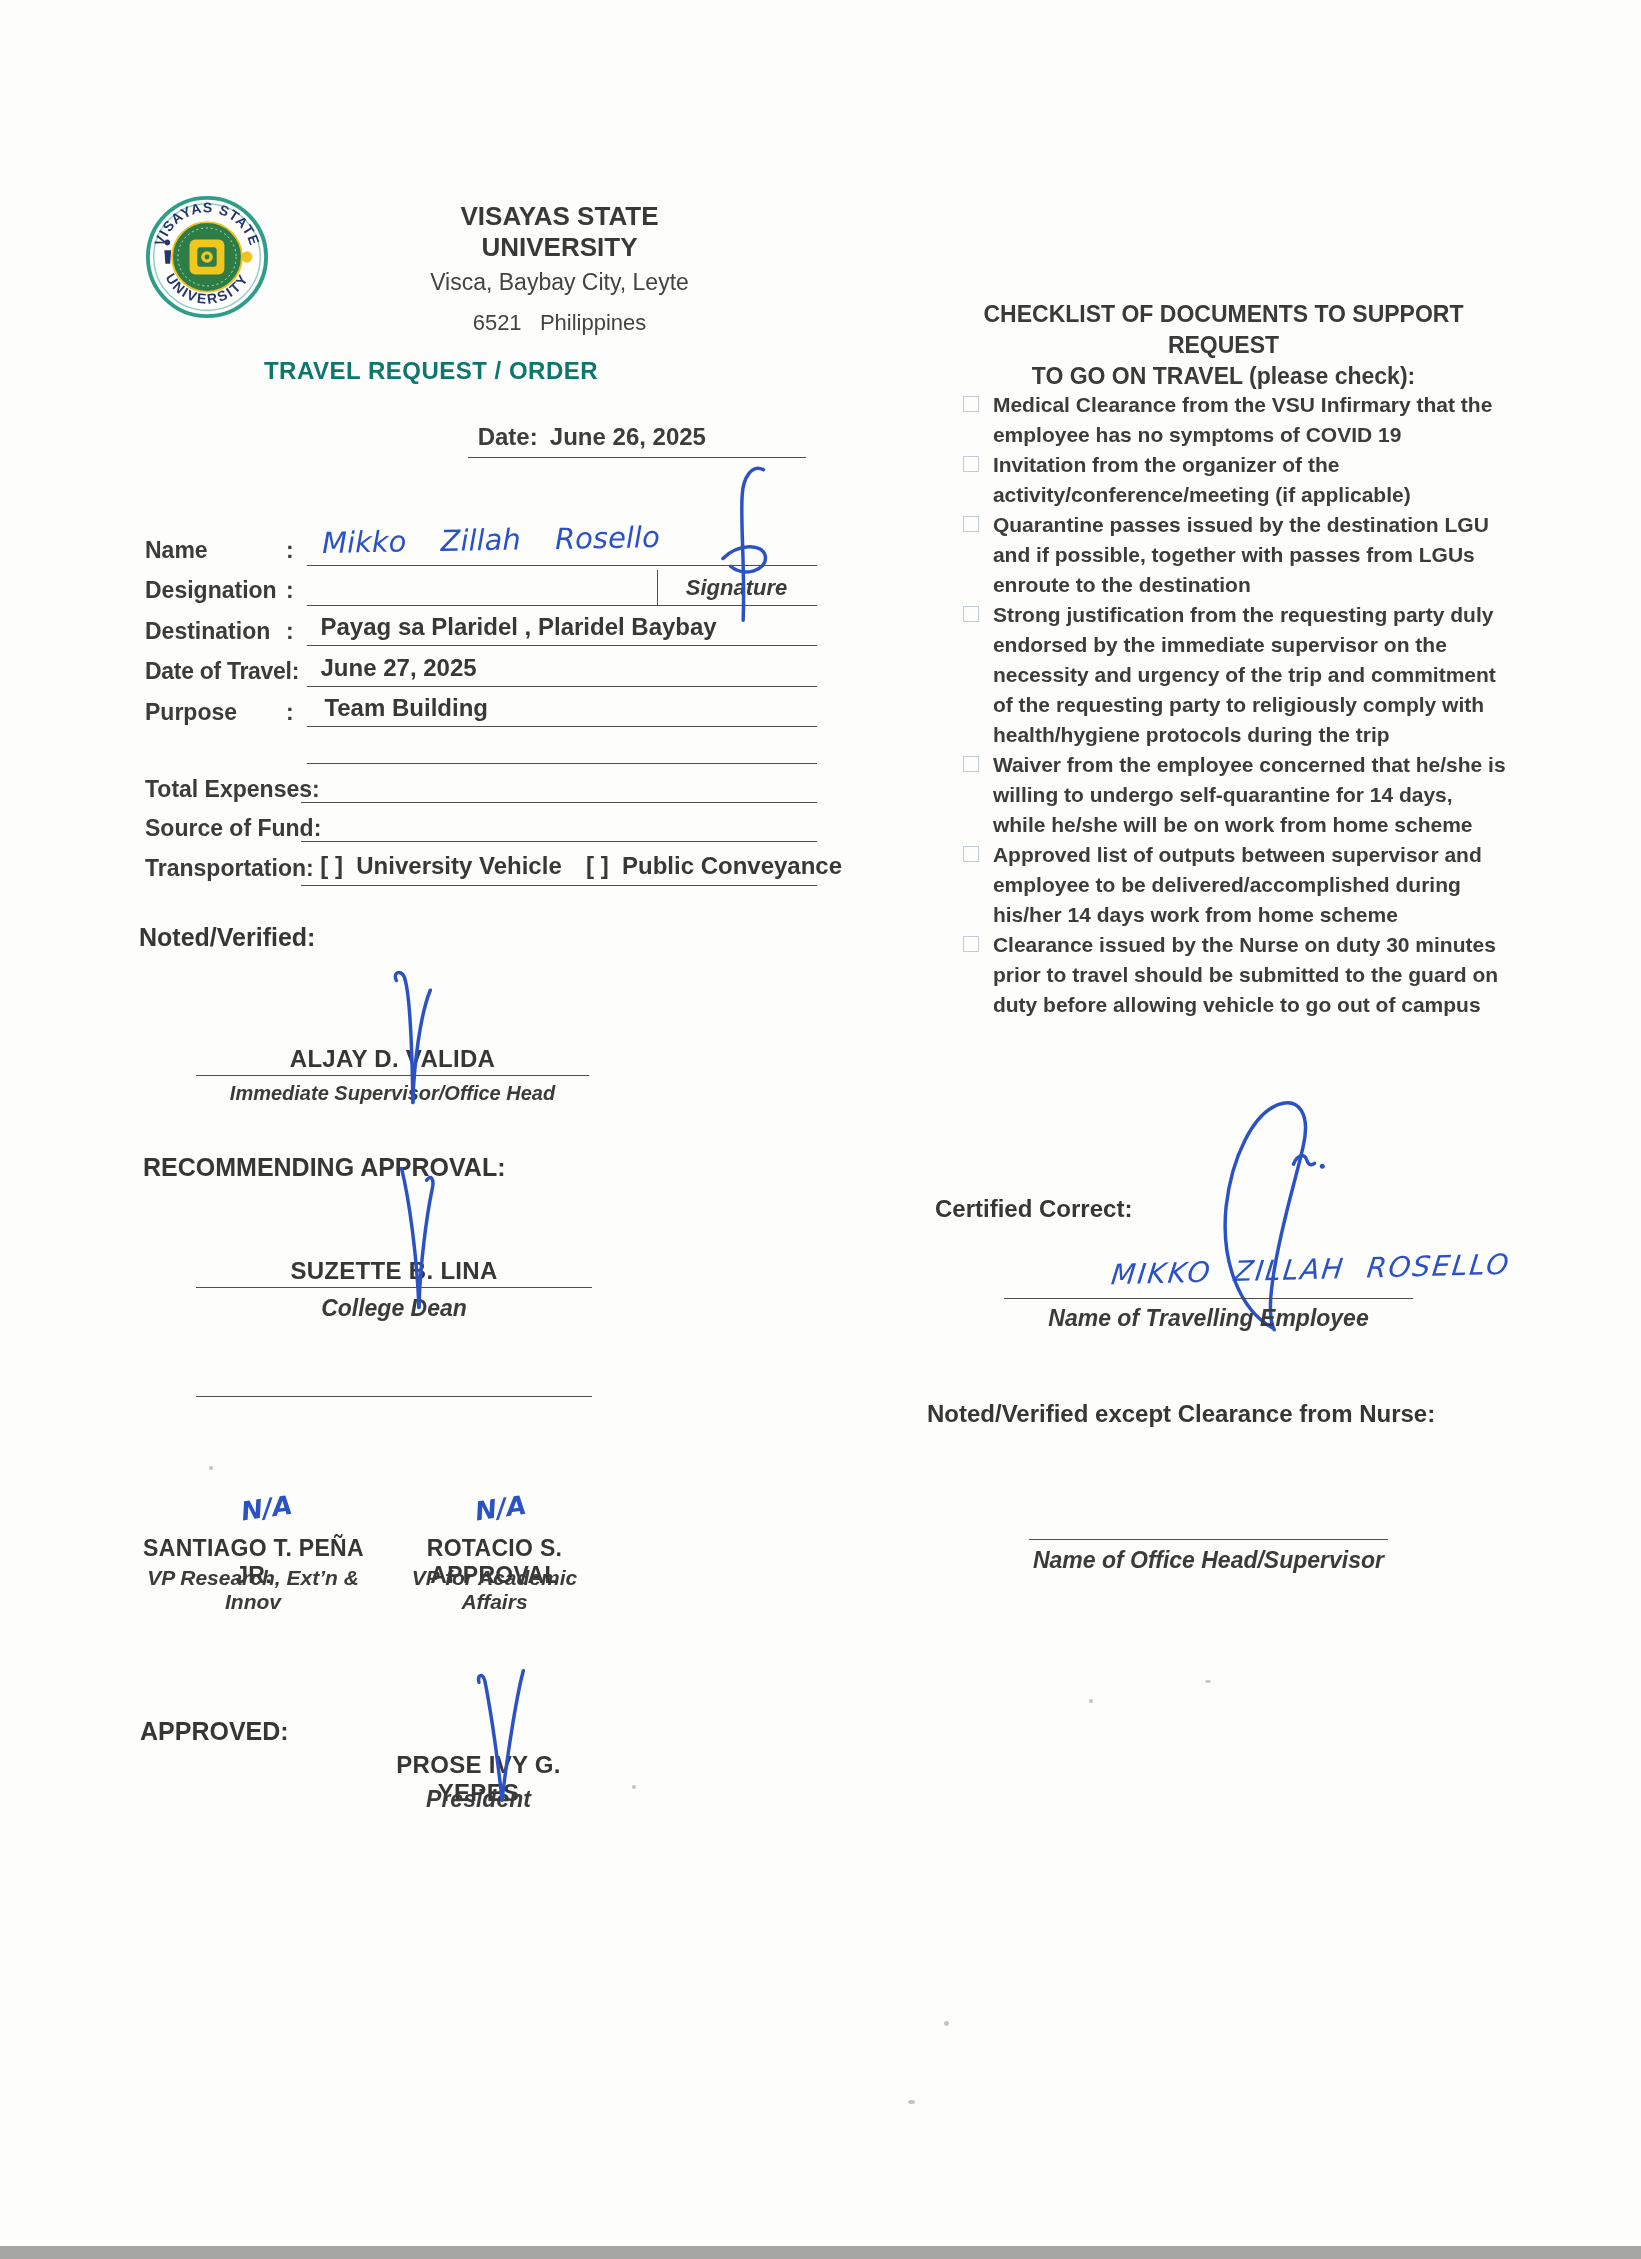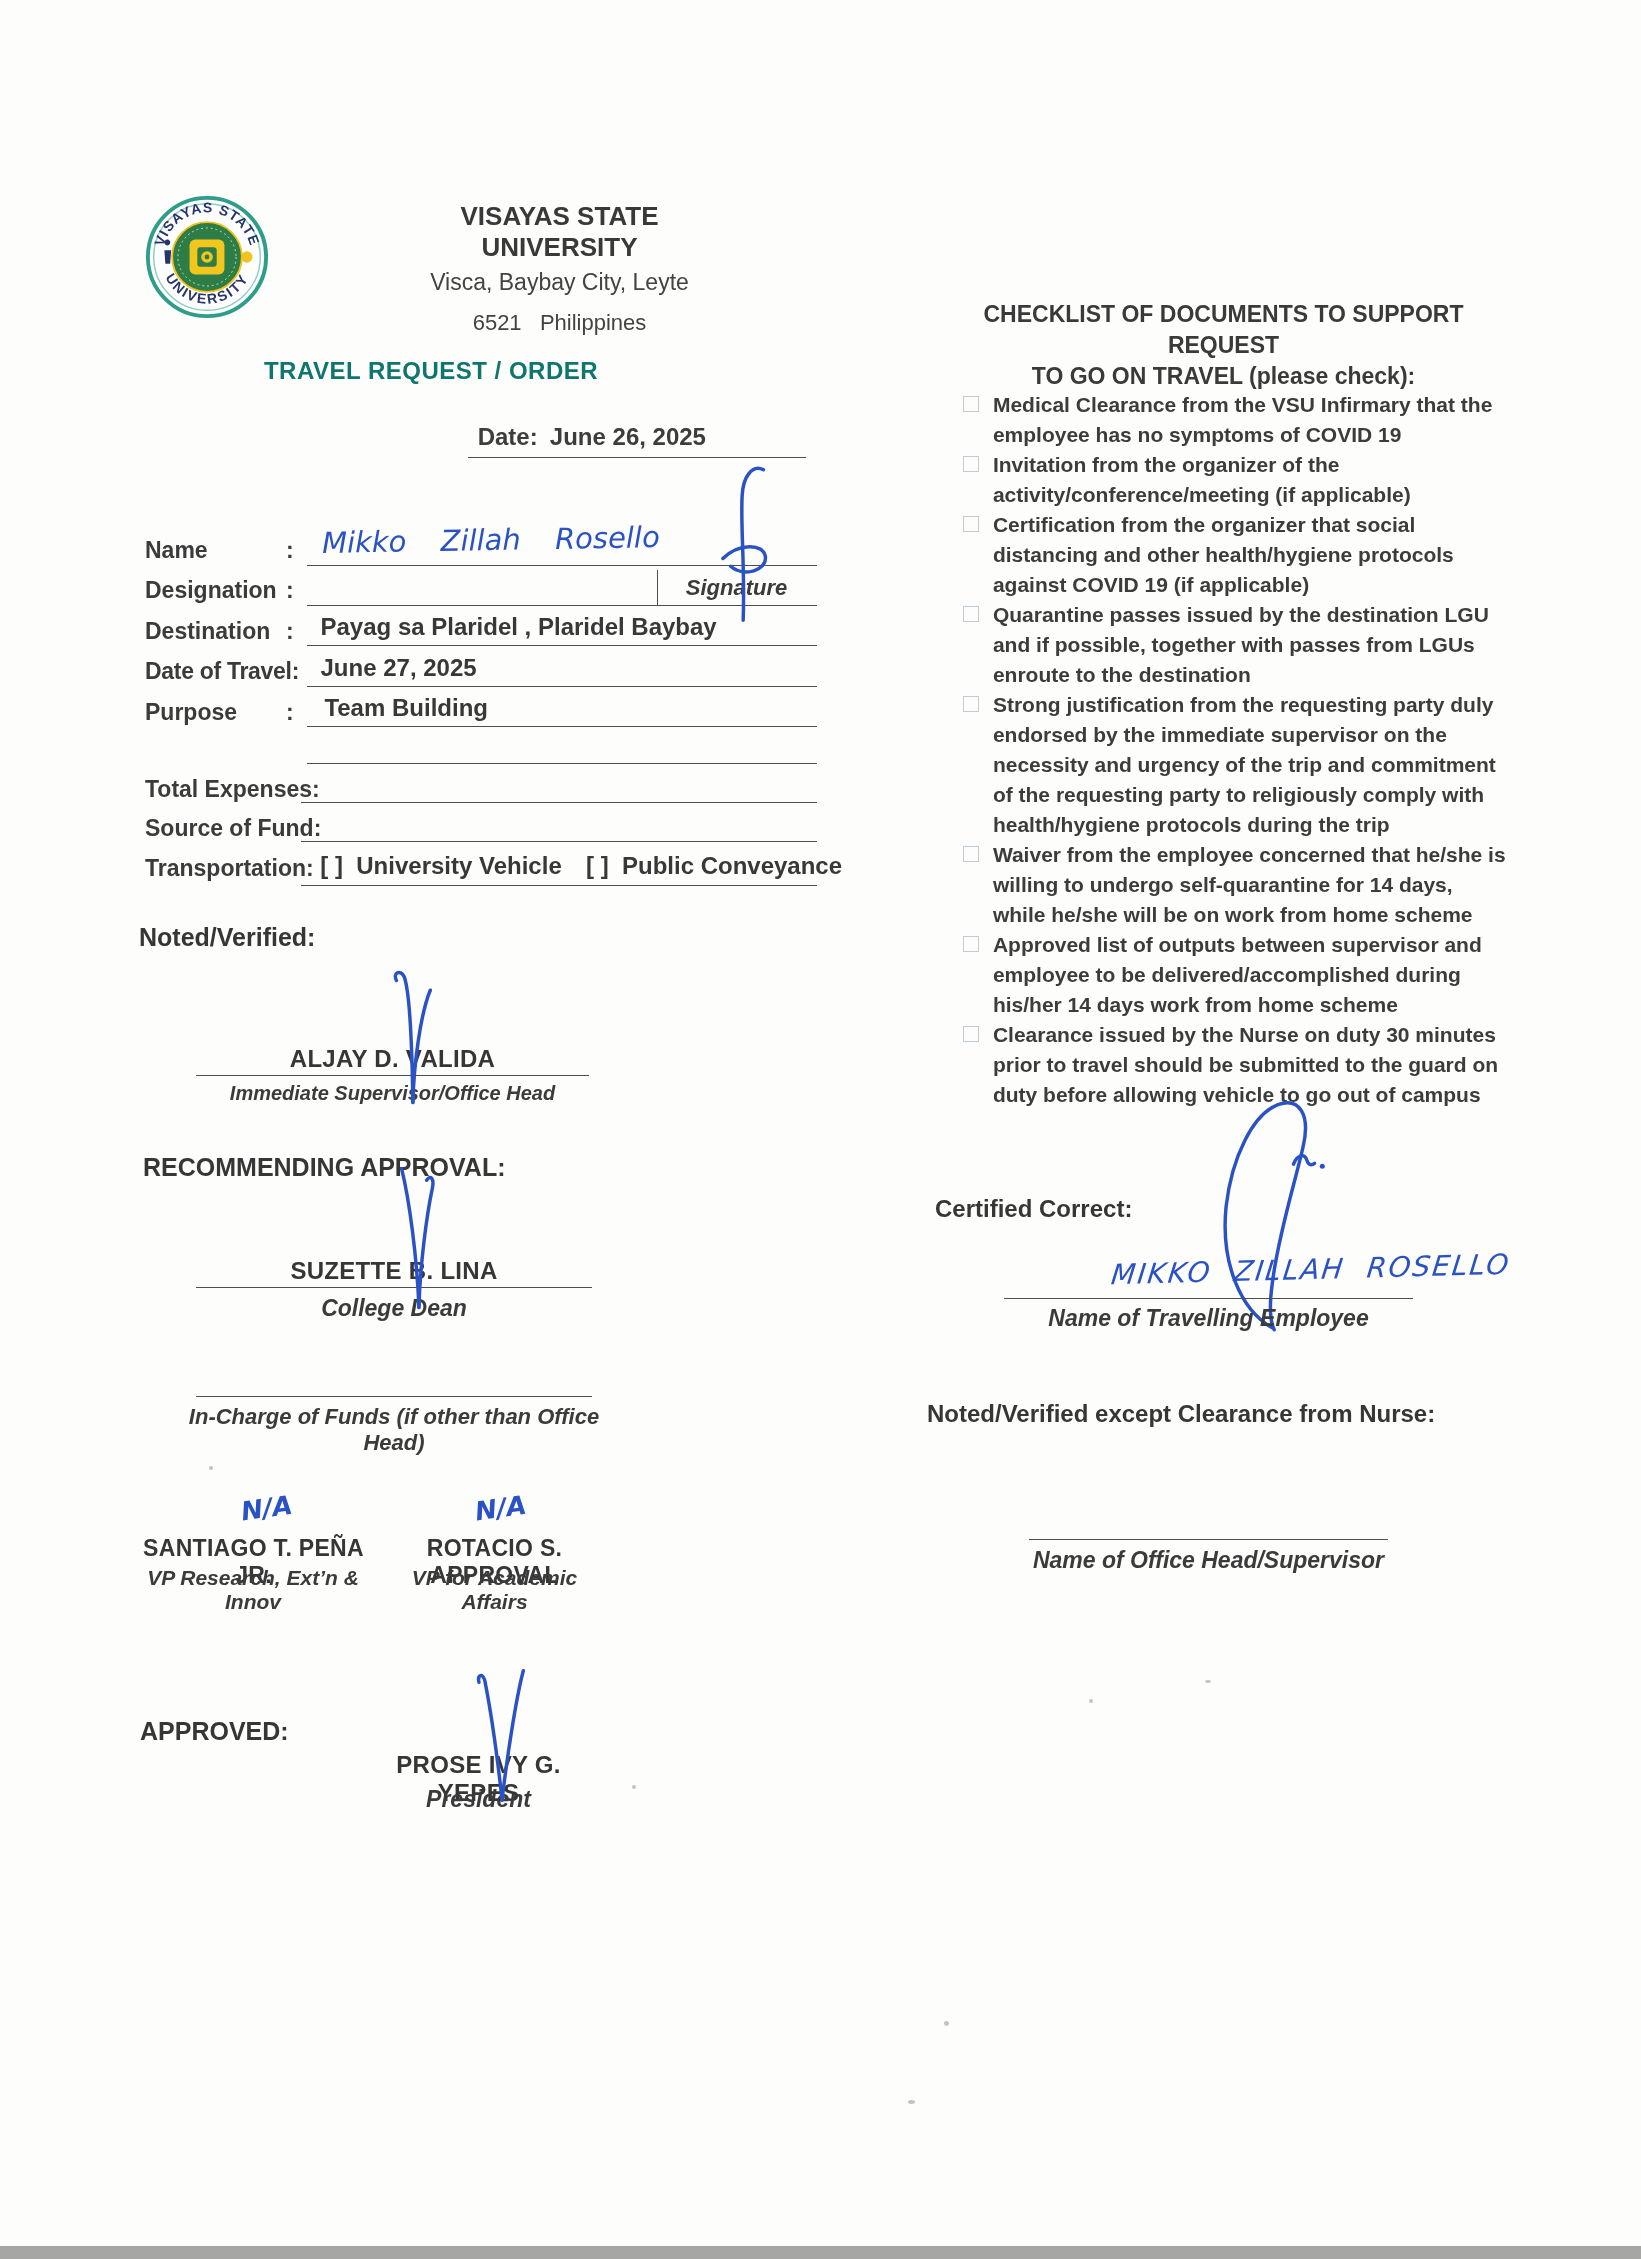--- a/index.html
+++ b/index.html
@@ -122,21 +122,20 @@
   <div class="abs rule" style="left:196px; top:1075px; width:393px;"></div>
   <div class="abs cap center" style="left:196px; top:1082px; width:393px; font-size:20px;">Immediate Supervisor/Office Head</div>
 
   <div class="abs b" style="left:143px; top:1153px; font-size:25px; color:#363636;">RECOMMENDING APPROVAL:</div>
 
   <div class="abs name center" style="left:196px; top:1257px; width:396px;">SUZETTE B. LINA</div>
   <div class="abs rule" style="left:196px; top:1287px; width:396px;"></div>
   <div class="abs cap center" style="left:196px; top:1295px; width:396px; font-size:23px;">College Dean</div>
 
   <div class="abs rule" style="left:196px; top:1396px; width:396px;"></div>
-  <div class="abs cap center" style="left:177px; top:1404px; width:434px;">In-Charge of Funds (if other than Office Head)</div>
 
   <span class="abs hand hand-na" style="left:241px; top:1493px;">N/A</span>
   <div class="abs name center" style="left:135px; top:1535px; width:237px; font-size:23px;">SANTIAGO T. PEÑA JR.</div>
   <div class="abs cap center" style="left:130px; top:1566px; width:246px; font-size:21px;">VP Research, Ext’n &amp; Innov</div>
 
   <span class="abs hand hand-na" style="left:475px; top:1493px;">N/A</span>
   <div class="abs name center" style="left:381px; top:1535px; width:227px; font-size:23px;">ROTACIO S. APPROVAL</div>
   <div class="abs cap center" style="left:381px; top:1566px; width:227px; font-size:21px;">VP for Academic Affairs</div>
 
   <div class="abs b" style="left:140px; top:1717px; font-size:25px; color:#363636;">APPROVED:</div>
@@ -169,24 +168,20 @@
     <div class="chk-item">
       <span class="chk-box"></span>
       <span class="chk-text">Medical Clearance from the VSU Infirmary that the employee has no symptoms of COVID 19</span>
     </div>
 
     <div class="chk-item">
       <span class="chk-box"></span>
       <span class="chk-text">Invitation from the organizer of the activity/conference/meeting (if applicable)</span>
     </div>
 
-    <div class="chk-item">
-      <span class="chk-box"></span>
-      <span class="chk-text">Certification from the organizer that social distancing and other health/hygiene protocols against COVID 19 (if applicable)</span>
-    </div>
 
     <div class="chk-item">
       <span class="chk-box"></span>
       <span class="chk-text">Quarantine passes issued by the destination LGU and if possible, together with passes from LGUs enroute to the destination</span>
     </div>
 
     <div class="chk-item">
       <span class="chk-box"></span>
       <span class="chk-text">Strong justification from the requesting party duly endorsed by the immediate supervisor on the necessity and urgency of the trip and commitment of the requesting party to religiously comply with health/hygiene protocols during the trip</span>
     </div>

